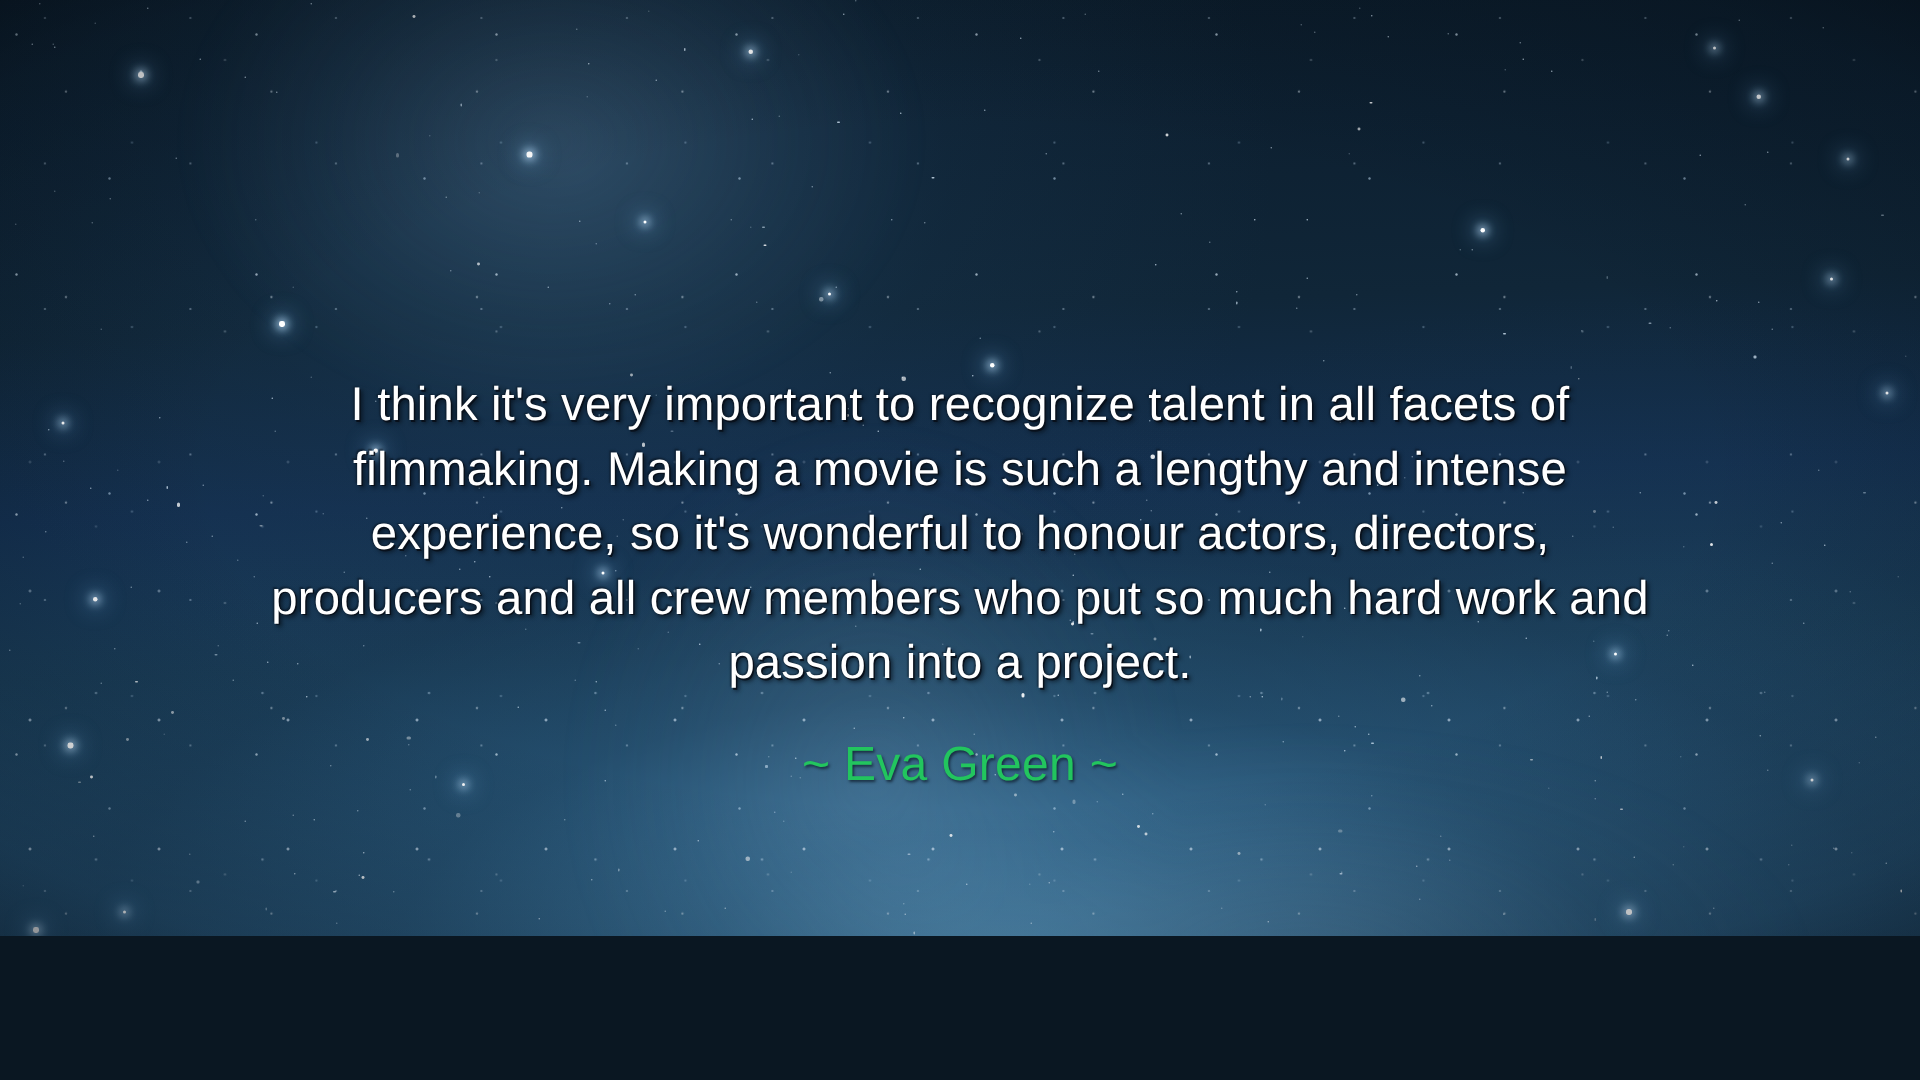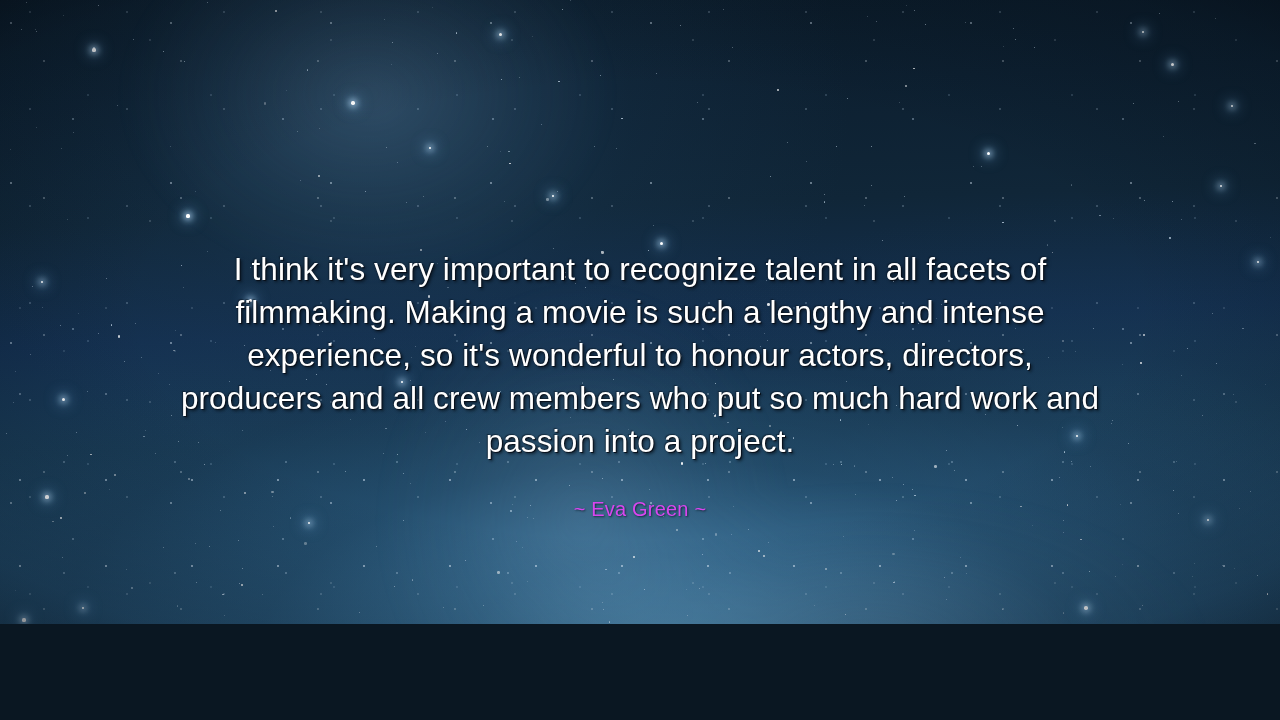--- a/index.html
+++ b/index.html
@@ -142,22 +142,22 @@
     text-shadow:
        1px 1px 0 rgba(8,16,26,0.95),
        2px 2px 3px rgba(6,14,22,0.75),
       -1px -1px 1px rgba(10,20,32,0.55);
     white-space: pre-line;
   }
 
   .attribution {
     margin: 0;
     padding-top: 29px;
-    color: #d946ef;
-    font-size: 20px;
+    color: #22c55e;
+    font-size: 32px;
     line-height: 34px;
     font-weight: 400;
     letter-spacing: 0.2px;
     text-shadow: 1px 1px 2px rgba(6,14,24,0.65);
   }
 </style>
 </head>
 <body>
 
 <div id="stage">

